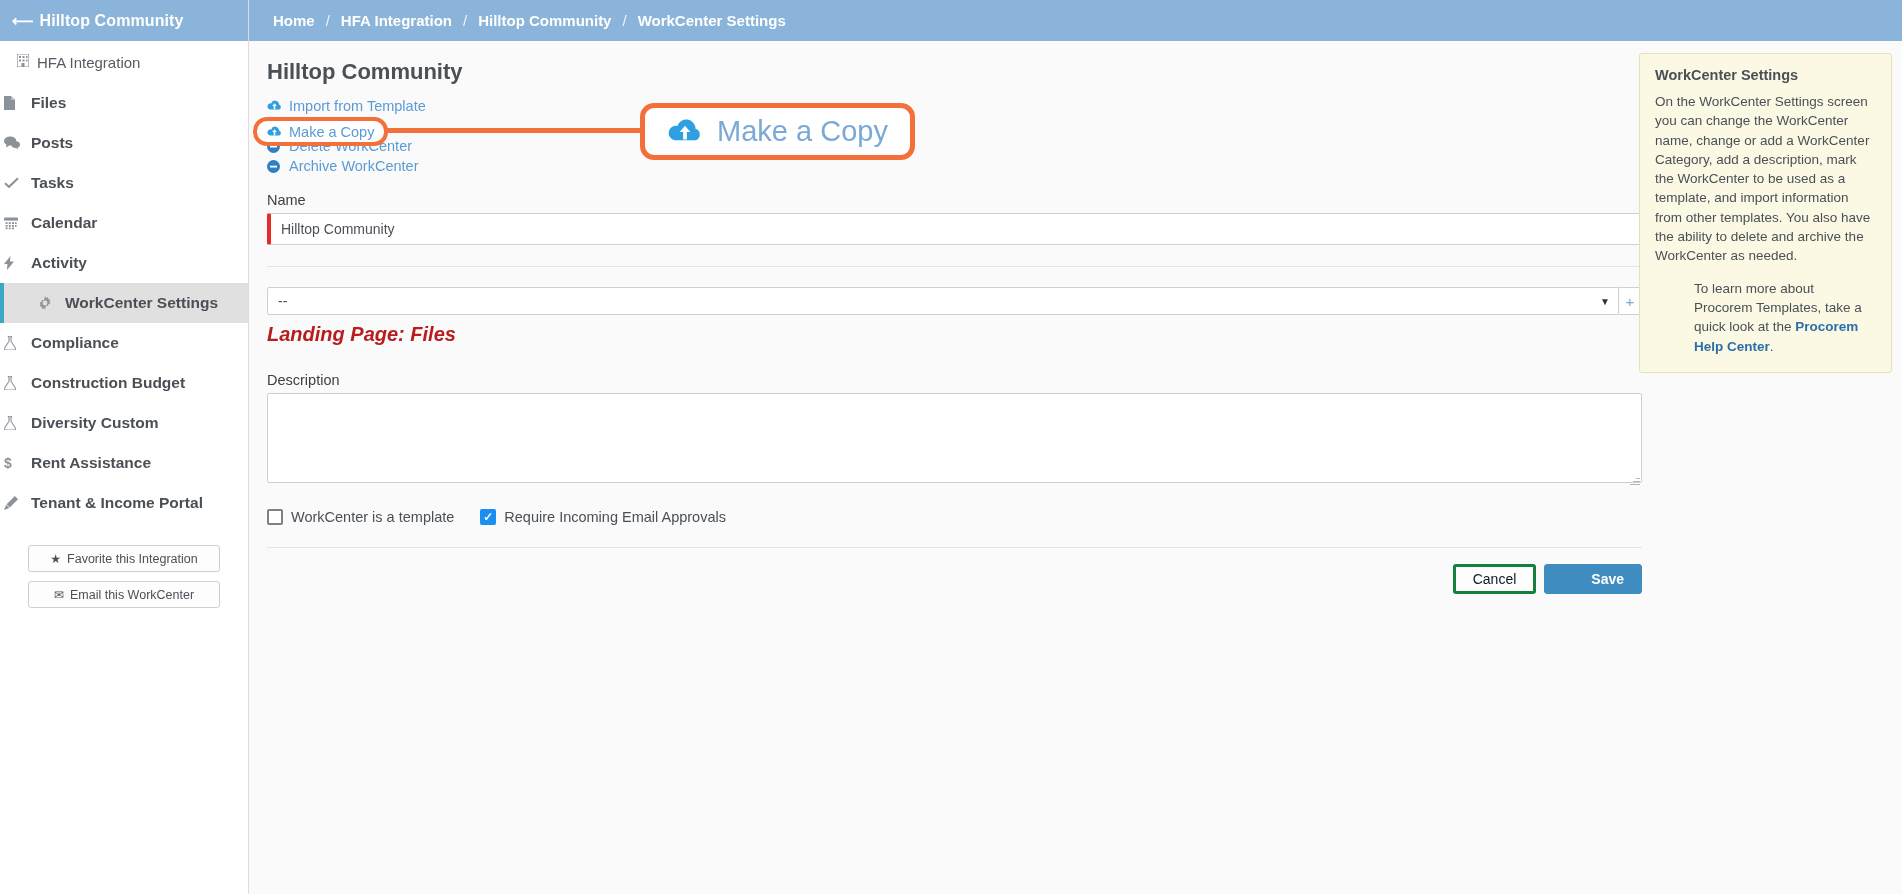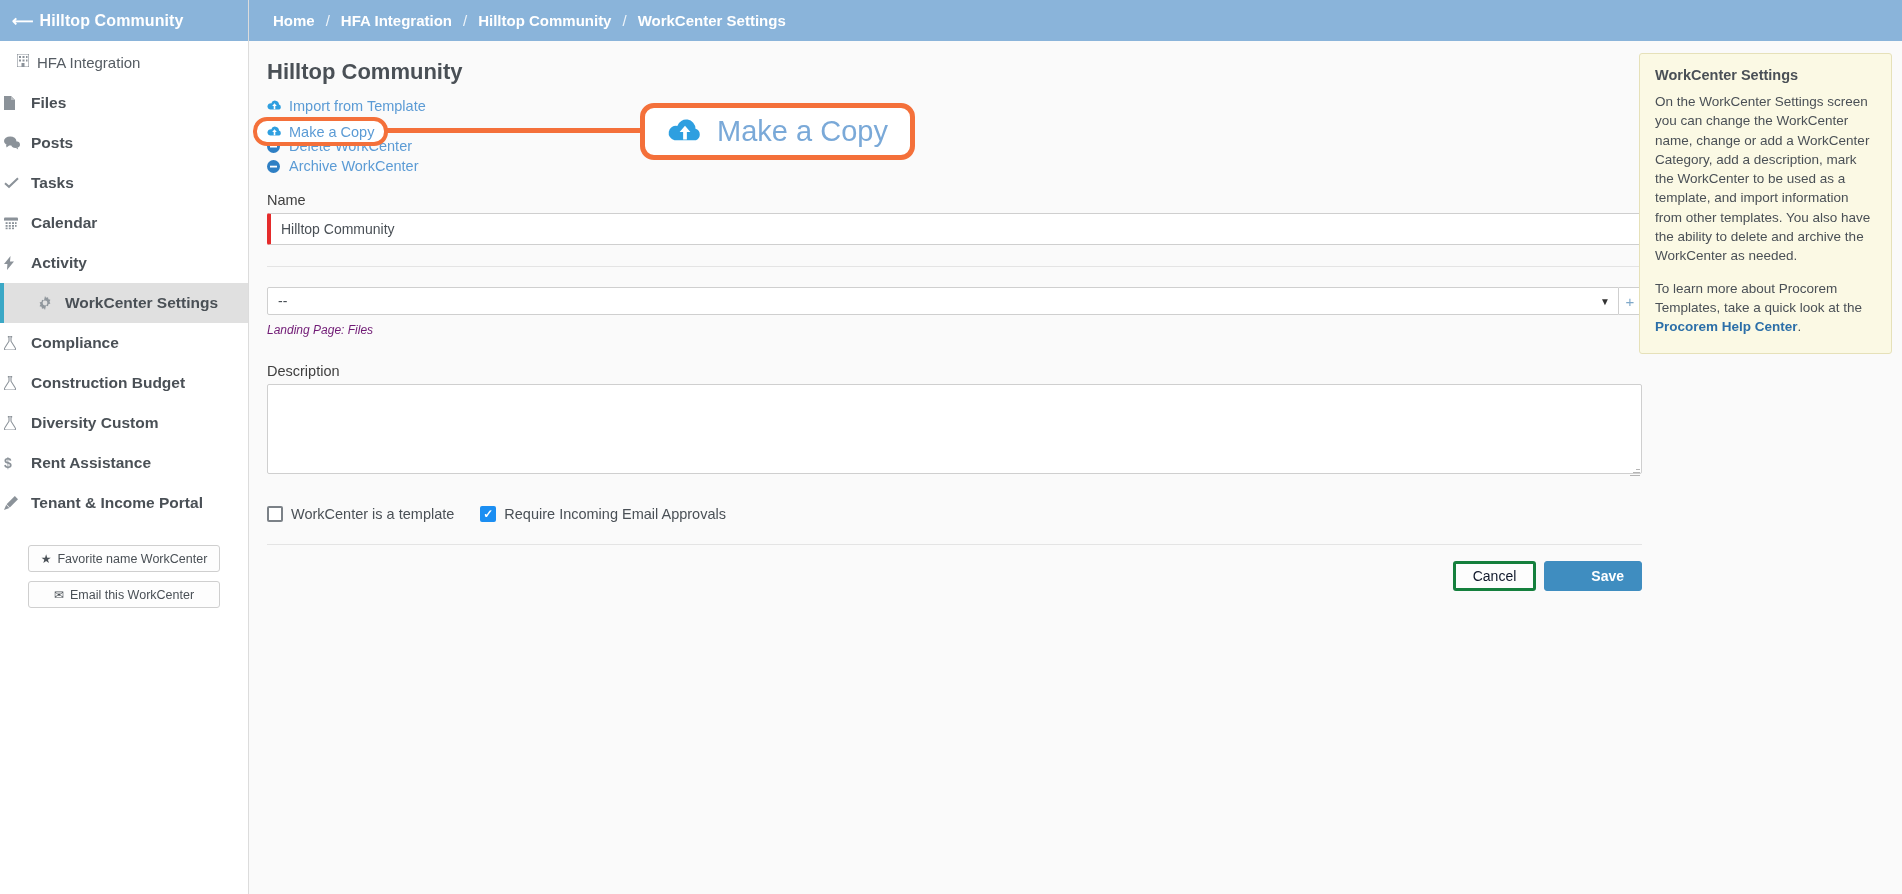--- a/index.html
+++ b/index.html
@@ -137,22 +137,23 @@
   .plus-btn {
     width: 23px; height: 28px;
     border: 1px solid #cfcfcf; border-left: none;
     background: #ffffff;
     display: flex; align-items: center; justify-content: center;
     color: #7fa8c9; font-size: 15px; cursor: pointer;
     border-radius: 0 2px 2px 0;
   }
 
   .landing-note {
-    font-style: italic; font-size: 12px; color: #701a75;
+    font-style: italic; font-size: 20px; color: #b91c1c;
     margin-top: 8px;
+    font-weight: bold;
   }
 
   .textarea {
     width: 1375px; height: 90px;
     border: 1px solid #cfcfcf; background: #ffffff;
     border-radius: 2px;
     resize: none;
     font-family: "Liberation Sans", sans-serif;
     font-size: 14px; color: #4a5056;
     padding: 6px 8px;
@@ -160,21 +161,21 @@
   .textarea-wrap { position: relative; width: 1375px; }
   .resize-grip {
     position: absolute; right: 2px; bottom: 2px;
     width: 10px; height: 10px; pointer-events: none;
   }
   .resize-grip span {
     position:absolute; right:0; background:#b5b5b5; height:1px;
   }
 
   .checkbox-row {
-    display: flex; align-items: center; margin-top: 28px;
+    display: flex; align-items: center; margin-top: 22px;
   }
   .cb {
     width: 16px; height: 16px; border: 2px solid #7b8187;
     border-radius: 2px; background: #ffffff; margin-right: 8px;
     cursor: pointer; flex: 0 0 16px;
   }
   .cb.checked {
     background: #1b8ef2; border-color: #1b8ef2;
     display: flex; align-items: center; justify-content: center;
     color: #ffffff; font-size: 12px; font-weight: bold;
@@ -198,21 +199,21 @@
     position: absolute; top: 53px; right: 10px;
     width: 253px;
     background: #fbf9e4;
     border: 1px solid #e6e1b9;
     border-radius: 3px;
     padding: 13px 15px 16px 15px;
   }
   .help-title { font-size: 14.5px; font-weight: bold; color: #4a5056; margin-bottom: 9px; }
   .help-body { font-size: 13.5px; color: #4a5056; line-height: 1.43; }
   .help-body p { margin: 0 0 13px 0; }
-  .help-body p:last-child { margin-bottom: 0; }
+  .help-body p:last-child { margin-bottom: 0; margin-left: 39px; }
   .help-link { color: #2c6fa8; font-weight: bold; cursor: pointer; }
 
   
   .callout-ring {
     position: absolute;
     left: 253px; top: 117px;
     width: 135px; height: 29px;
     border: 4px solid #f4703a;
     border-radius: 14px;
     background: #ffffff;
@@ -393,21 +394,21 @@
               <path d="M2.2 8.8l3.2 3.2L0 14z"></path>
             </svg>
         </span>
         <span>Tenant &amp; Income Portal</span>
       </li>
     </ul>
 
     <div class="side-buttons">
       <button class="side-btn">
         <span class="ic">★</span>
-        <span>Favorite name WorkCenter</span>
+        <span>Favorite this Integration</span>
       </button>
       <button class="side-btn">
         <span class="ic">✉</span>
         <span>Email this WorkCenter</span>
       </button>
     </div>
   </div>
 
   <div class="main">
 

